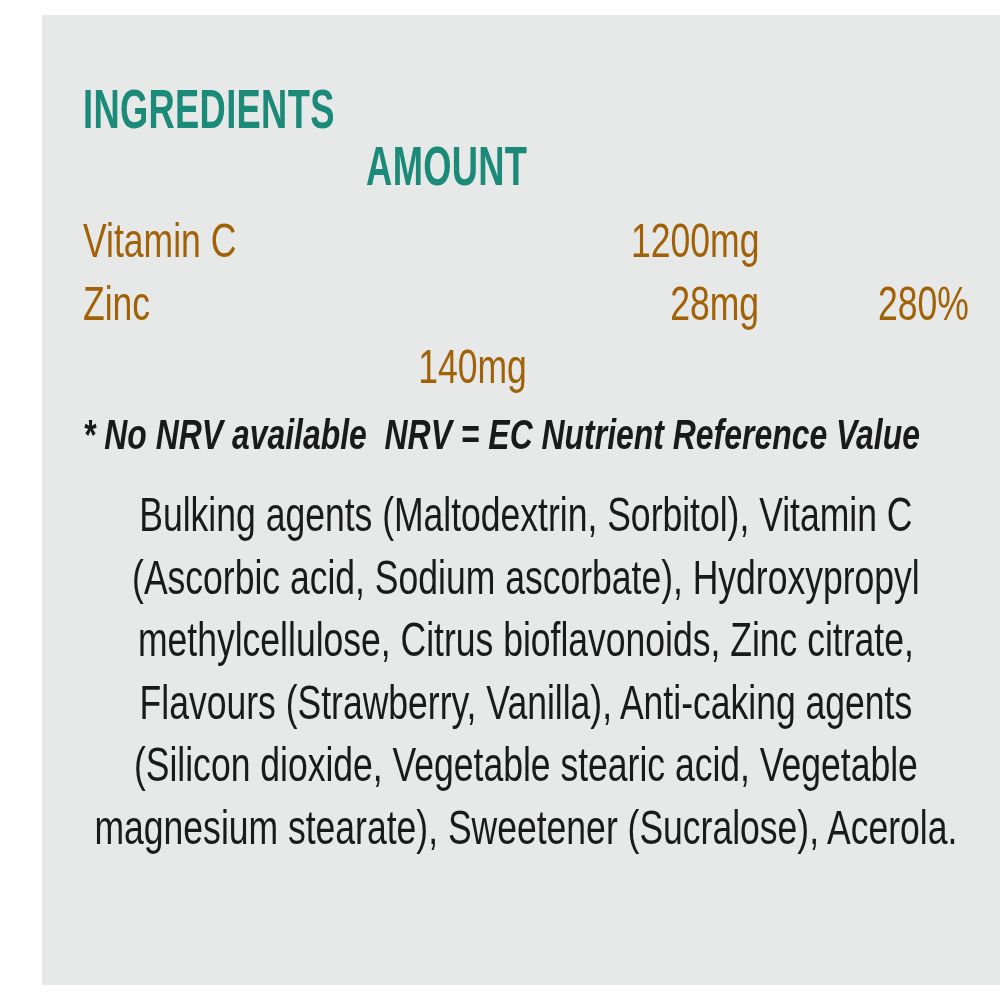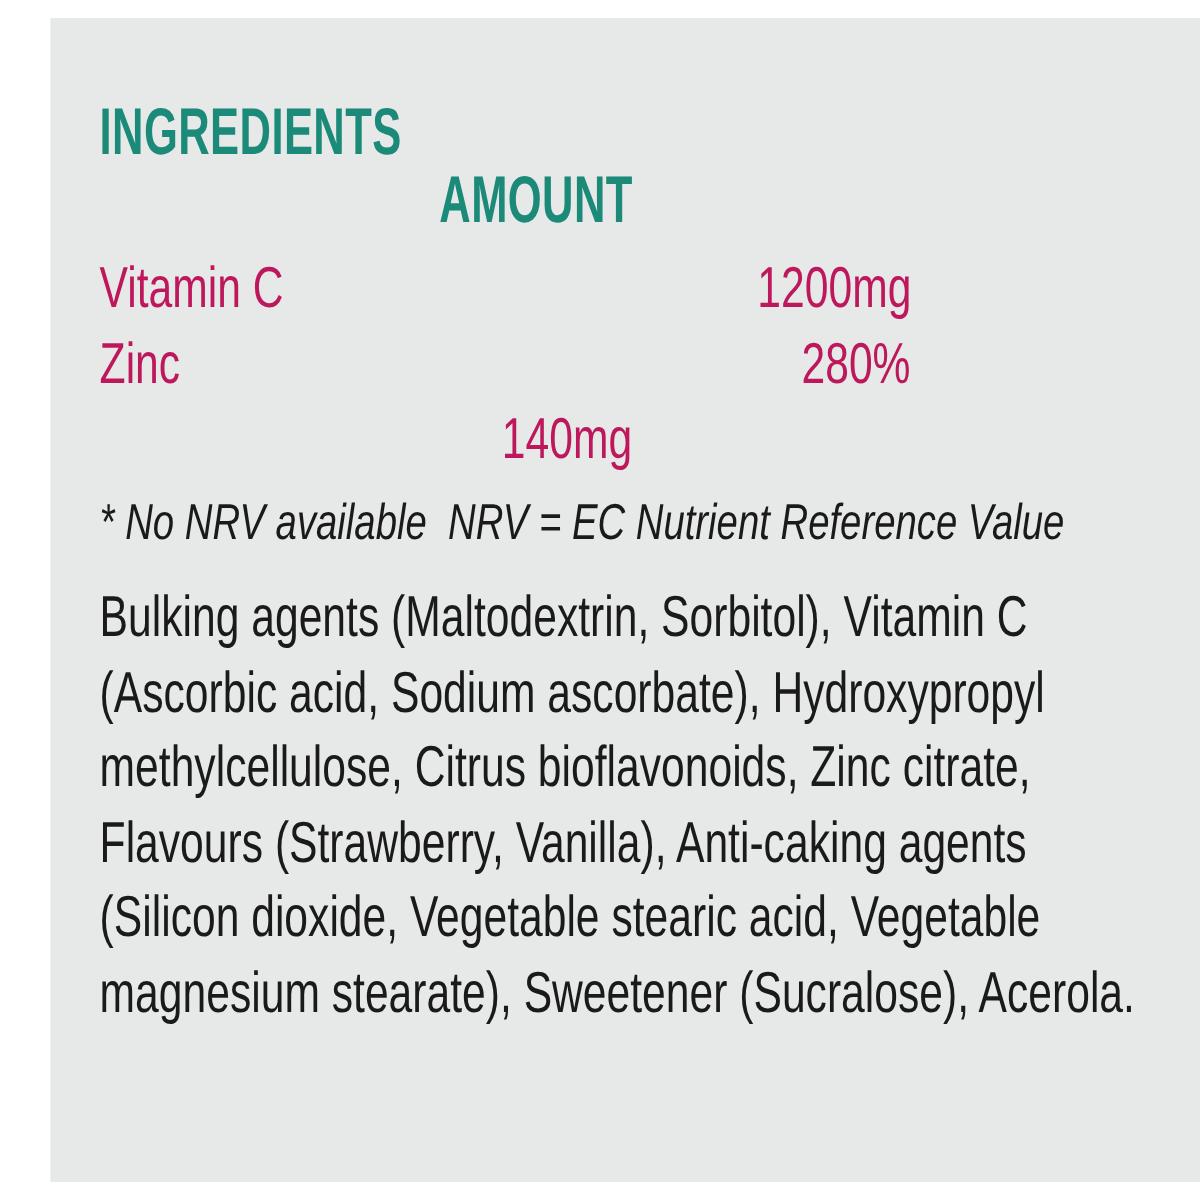--- a/index.html
+++ b/index.html
@@ -57,30 +57,31 @@
   .grid3 {
     display: grid;
     grid-template-columns: 1fr 232px 210px;
     align-items: baseline;
   }
   .cell-amount, .cell-nrv { text-align: right; text-decoration: underline; }
   .nutrient-table { margin-top: 14px; }
   .t-row {
     font-size: 48px;
     line-height: 63px;
-    color: #be185d;
+    color: #a16207;
   }
   .footnote {
     margin-top: 14px;
     font-size: 42px;
     line-height: 46px;
     font-style: italic;
     color: #1a1a1a;
+    font-weight: bold;
   }
-  .para-wrap { margin-top: 26px; }
+  .para-wrap { margin-top: 26px; text-align: center; }
   .paragraph {
     font-size: 48px;
     line-height: 62.5px;
     color: #1a1a1a;
     width: 1197px;
     transform: scaleX(0.74);
     transform-origin: 0 0;
   }
 </style>
 </head>
@@ -107,20 +108,23 @@
         </div>
         <div class="cell-amount">
           <span class="cond-r">1200mg</span>
         </div>
       </div>
 
       <div class="t-row grid3">
         <div class="cell-name">
           <span class="cond">Zinc</span>
         </div>
+        <div class="cell-amount">
+          <span class="cond-r">28mg</span>
+        </div>
         <div class="cell-nrv">
           <span class="cond-r">280%</span>
         </div>
       </div>
 
 
       <div class="t-row grid3">
         <div class="cell-amount">
           <span class="cond-r">140mg</span>
         </div>

